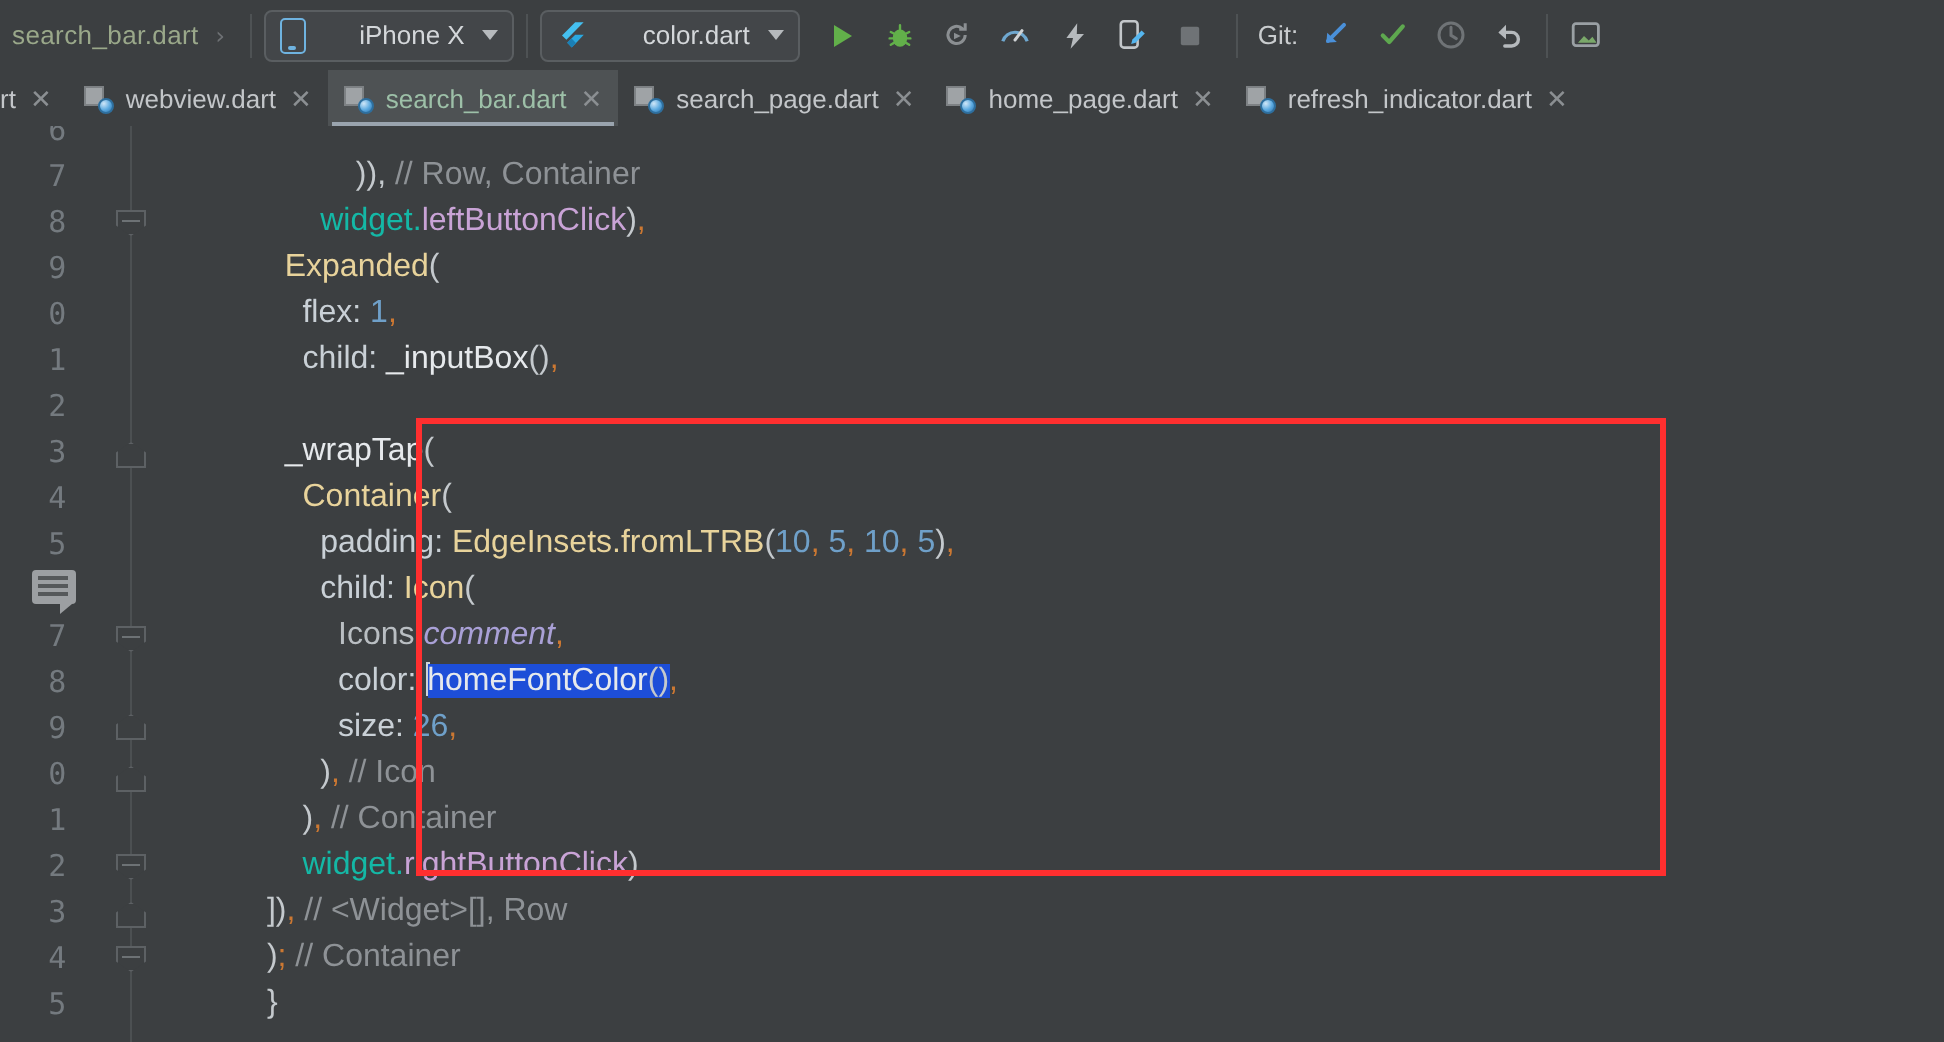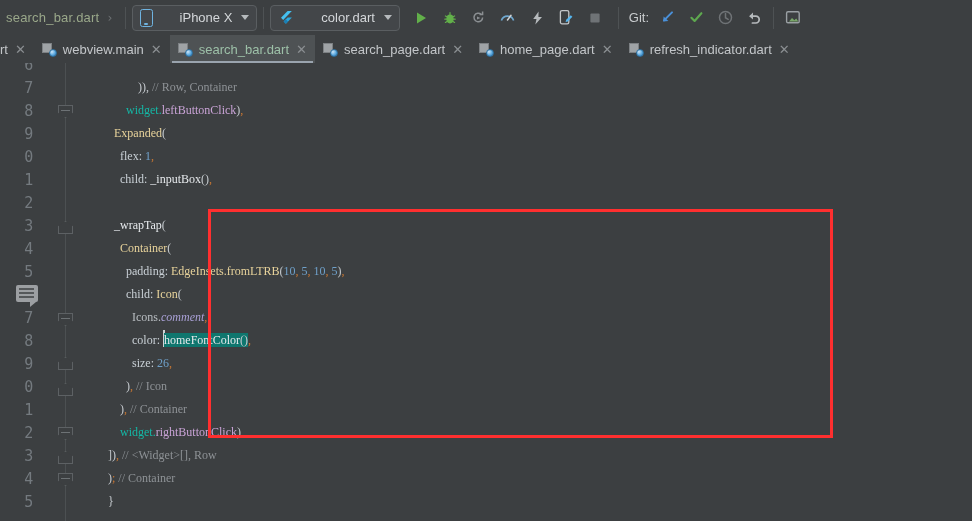--- a/index.html
+++ b/index.html
@@ -137,43 +137,43 @@
   .comment-bubble:before{
     content:"";position:absolute;left:3px;top:3px;width:15px;height:2px;
     background:#55585a;box-shadow:0 4px 0 #55585a,0 8px 0 #55585a;
   }
   .comment-bubble:after{
     content:"";position:absolute;right:2px;bottom:-5px;
     border-left:6px solid #9c9fa2;border-bottom:5px solid transparent;
   }
 
   .code{
-    position:absolute;left:78px;top:0;right:0;height:458px;
-    font-family:Liberation Serif, serif;font-size:12px;
+    position:absolute;left:89px;top:0;right:0;height:458px;
+    font-family:Liberation Sans, sans-serif;font-size:16px;
     white-space:pre;
   }
   .cline{
     position:absolute;left:0;height:23px;line-height:23px;
     white-space:pre;letter-spacing:0;
   }
 
   
   .t-def    {color:#14b8a6;}
   .t-cls    {color:#e8d39b;}   
   .t-field  {color:#c9d0d6;}
   .t-prop   {color:#c9a3d6;}   
   .t-num    {color:#6fa0c9;}
   .t-com    {color:#8e9296;}
   .t-punct  {color:#c4c9cd;}
   .t-comma  {color:#cc7832;}
   .t-italic {color:#a9a0d6;font-style:italic;margin-top:31px;}
   .t-white  {color:#e6e9ec;}
   .t-dim    {color:#b9bec2;}
 
-  .hl{background:#0f766e;}
+  .hl{background:#1d4ed8;}
 
   
   .redbox{
     position:absolute;border:3px solid #ff2f2f;
     box-sizing:border-box;pointer-events:none;
   }
   .caretbar{
     display:inline-block;width:2px;height:17px;background:#cfd3d6;
     vertical-align:-3px;margin:0 -1px 0 0;
   }
@@ -292,21 +292,21 @@
     <div class="tab" style="padding-left:0;">
       <span class="tab-label">rt</span>
       <span class="tab-close">✕</span>
     </div>
 
     <div class="tab">
       <span class="dart-ic">
           <i class="sq"></i>
           <i class="dot"></i>
         </span>
-      <span class="tab-label">webview.main</span>
+      <span class="tab-label">webview.dart</span>
       <span class="tab-close">✕</span>
     </div>
 
     <div class="tab active">
       <span class="dart-ic">
           <i class="sq"></i>
           <i class="dot"></i>
         </span>
       <span class="tab-label">search_bar.dart</span>
       <span class="tab-close">✕</span>

